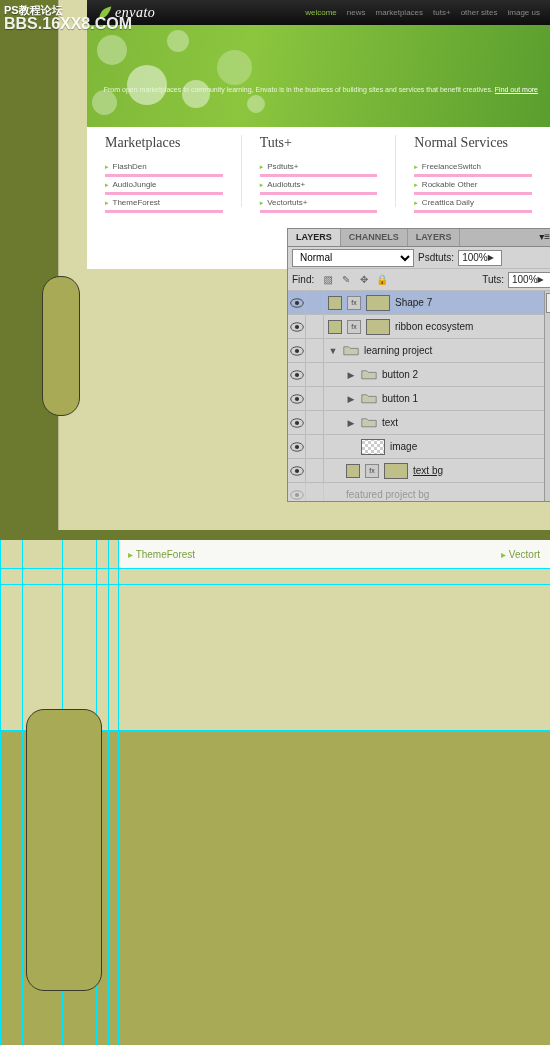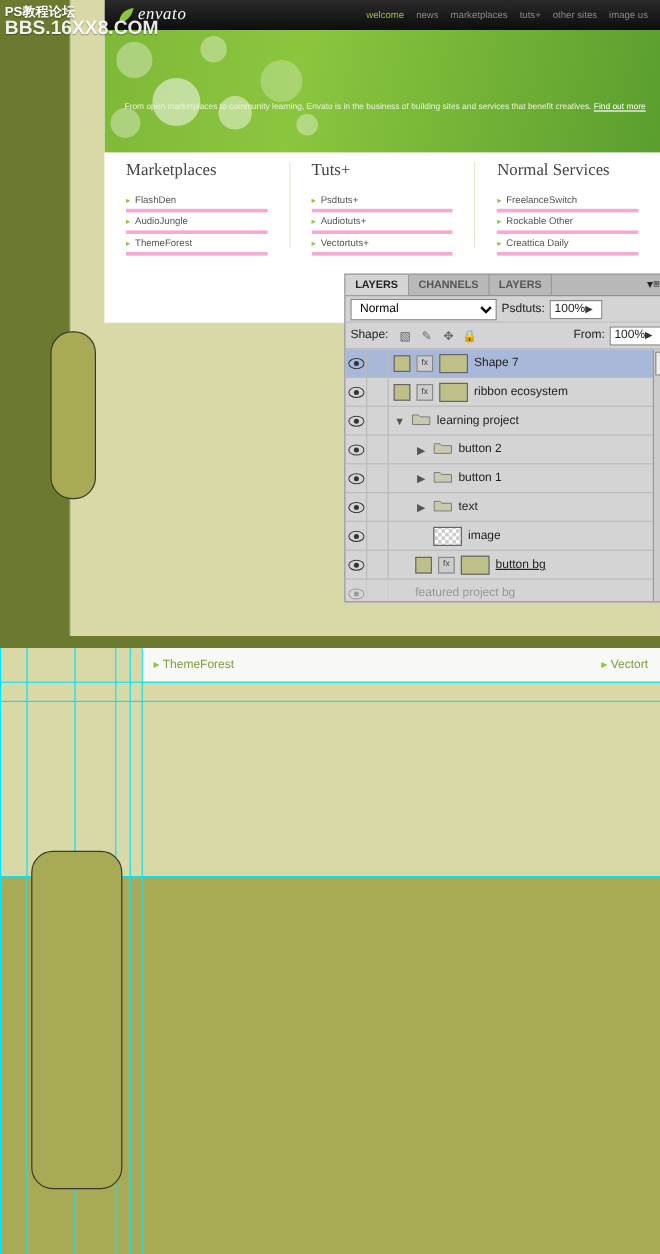--- a/index.html
+++ b/index.html
@@ -163,28 +163,28 @@
       <select class="blend-select">
         <option>Normal</option>
       </select>
       <span class="opacity-label">Psdtuts:</span>
       <div class="pct-box">
         <span>100%</span>
           <span class="arrow">▶</span>
       </div>
     </div>
     <div class="panel-row lock-row">
-      <span>Shape:</span>
+      <span>Find:</span>
       <div class="lock-icons">
         <span class="lock-icon">▧</span>
         <span class="lock-icon">✎</span>
         <span class="lock-icon">✥</span>
         <span class="lock-icon">🔒</span>
       </div>
-      <span style="margin-left:auto" class="fill-label">From:</span>
+      <span style="margin-left:auto" class="fill-label">Tuts:</span>
       <div class="pct-box">
         <span>100%</span>
           <span class="arrow">▶</span>
       </div>
     </div>
     <div class="layer-list" id="layer-list">
       <div class="layer selected">
           <div class="eye">
             <svg viewBox="0 0 20 14">
               <ellipse cx="10" cy="7" rx="9" ry="6" fill="none" stroke="#333" stroke-width="1.2"></ellipse>
@@ -297,21 +297,21 @@
             <svg viewBox="0 0 20 14">
               <ellipse cx="10" cy="7" rx="9" ry="6" fill="none" stroke="#333" stroke-width="1.2"></ellipse>
               <circle cx="10" cy="7" r="3" fill="#333"></circle>
             </svg>
           </div>
           <div class="link-col"></div>
           <div class="layer-body" style="padding-left: 22px;">
             <span class="color-swatch" style="background: rgb(191, 191, 138);"></span>
             <span class="fx-badge">fx</span>
             <span class="thumb"></span>
-            <span class="layer-name u">button bg</span>
+            <span class="layer-name u">text bg</span>
           </div>
         </div>
         <div class="layer faded">
           <div class="eye">
             <svg viewBox="0 0 20 14">
               <ellipse cx="10" cy="7" rx="9" ry="6" fill="none" stroke="#333" stroke-width="1.2"></ellipse>
               <circle cx="10" cy="7" r="3" fill="#333"></circle>
             </svg>
           </div>
           <div class="link-col"></div>

